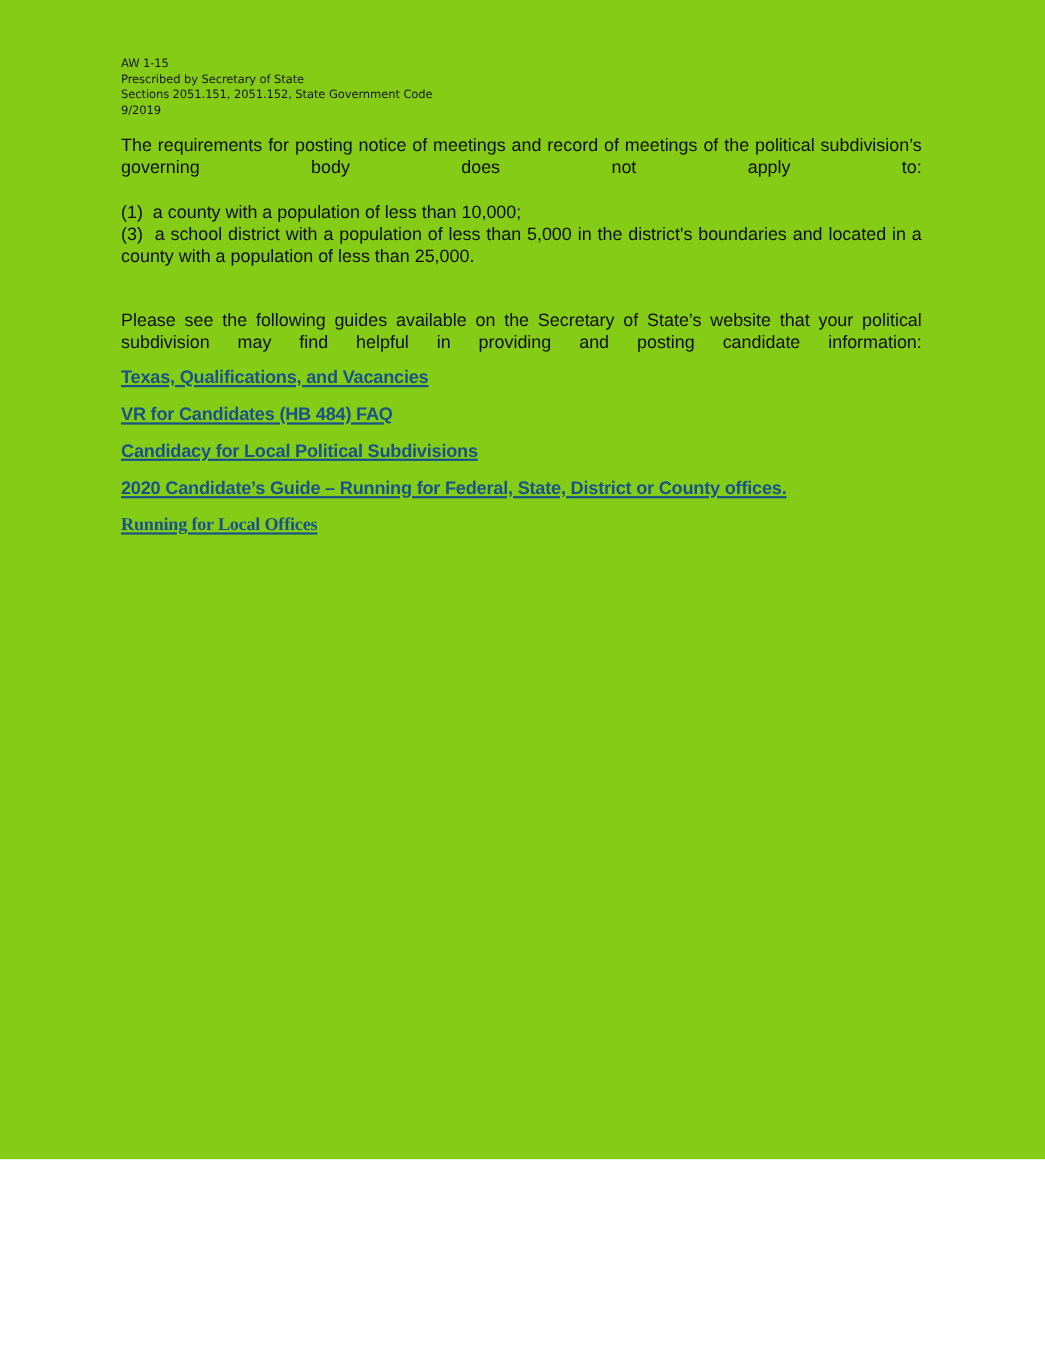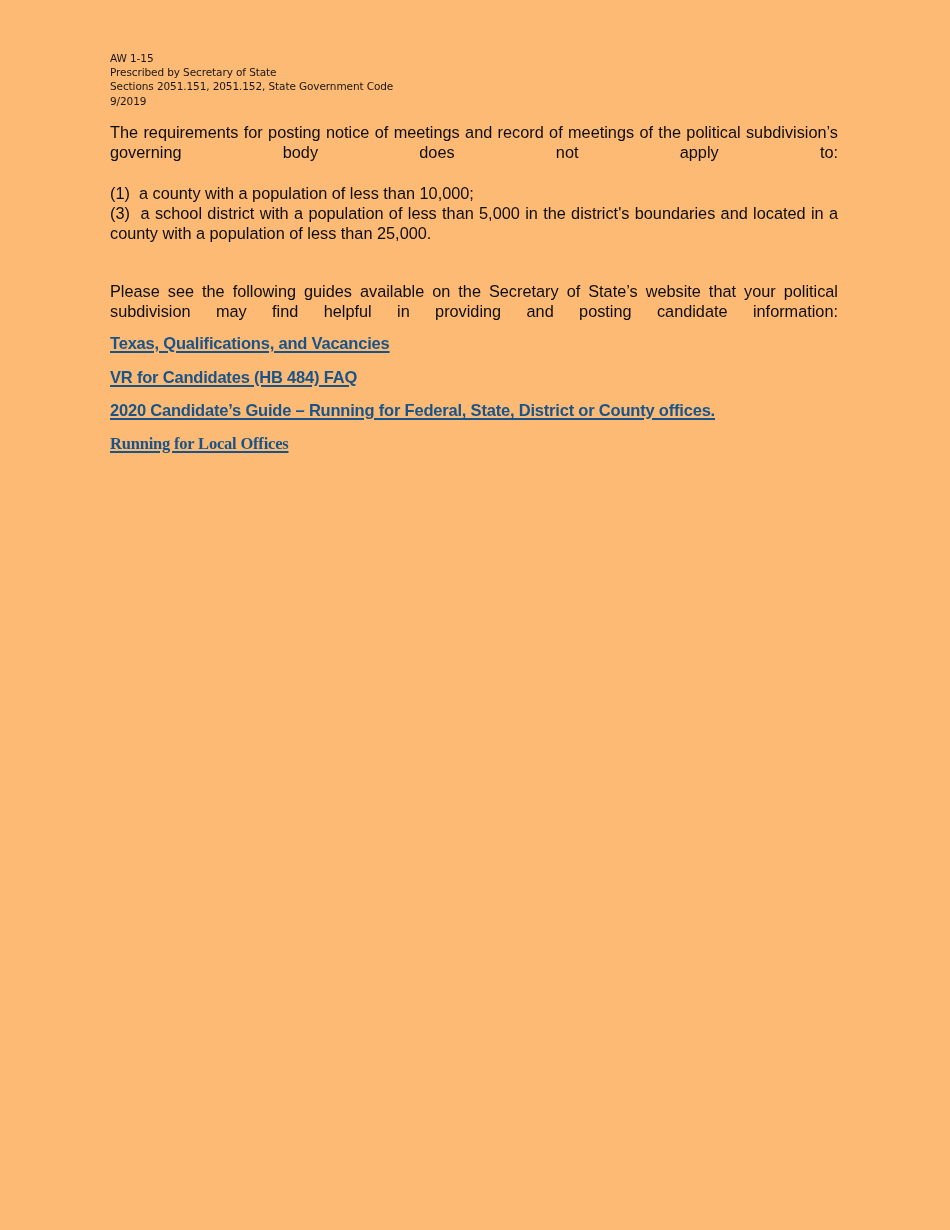--- a/index.html
+++ b/index.html
@@ -9,22 +9,22 @@
     background: #ffffff;
   }
   body {
     font-family: "Liberation Sans", sans-serif;
     color: #000000;
     -webkit-font-smoothing: none;
   }
   .page {
     position: relative;
     width: 950px;
-    height: 1230px;
-    background: #fdba74;
+    height: 1054px;
+    background: #84cc16;
     margin: 0 auto;
     overflow: hidden;
     box-sizing: border-box;
   }
   .content {
     position: absolute;
     left: 110px;
     top: 0;
     width: 728px;
   }
@@ -118,18 +118,19 @@
       <p class="list-item last-line-normal"><span class="num">(3)</span>&nbsp; <span>a school district with a population of less than 5,000 in the district's boundaries and located in a county with a population of less than 25,000.</span></p>
     </div>
 
     <div class="body-block block-2">
       <p class="para-justified last-line-normal">Please see the following guides available on the Secretary of State’s website that your political subdivision may find helpful in providing and posting candidate information:</p>
     </div>
 
     <div class="links">
       <a class="doc-link">Texas, Qualifications, and Vacancies</a>
       <a class="doc-link">VR for Candidates (HB 484) FAQ</a>
+      <a class="doc-link">Candidacy for Local Political Subdivisions</a>
       <a class="doc-link">2020 Candidate’s Guide – Running for Federal, State, District or County offices.</a>
       <a class="doc-link">Running for Local Offices</a>
     </div>
 
   </div>
 </div>
 
 </body></html>

